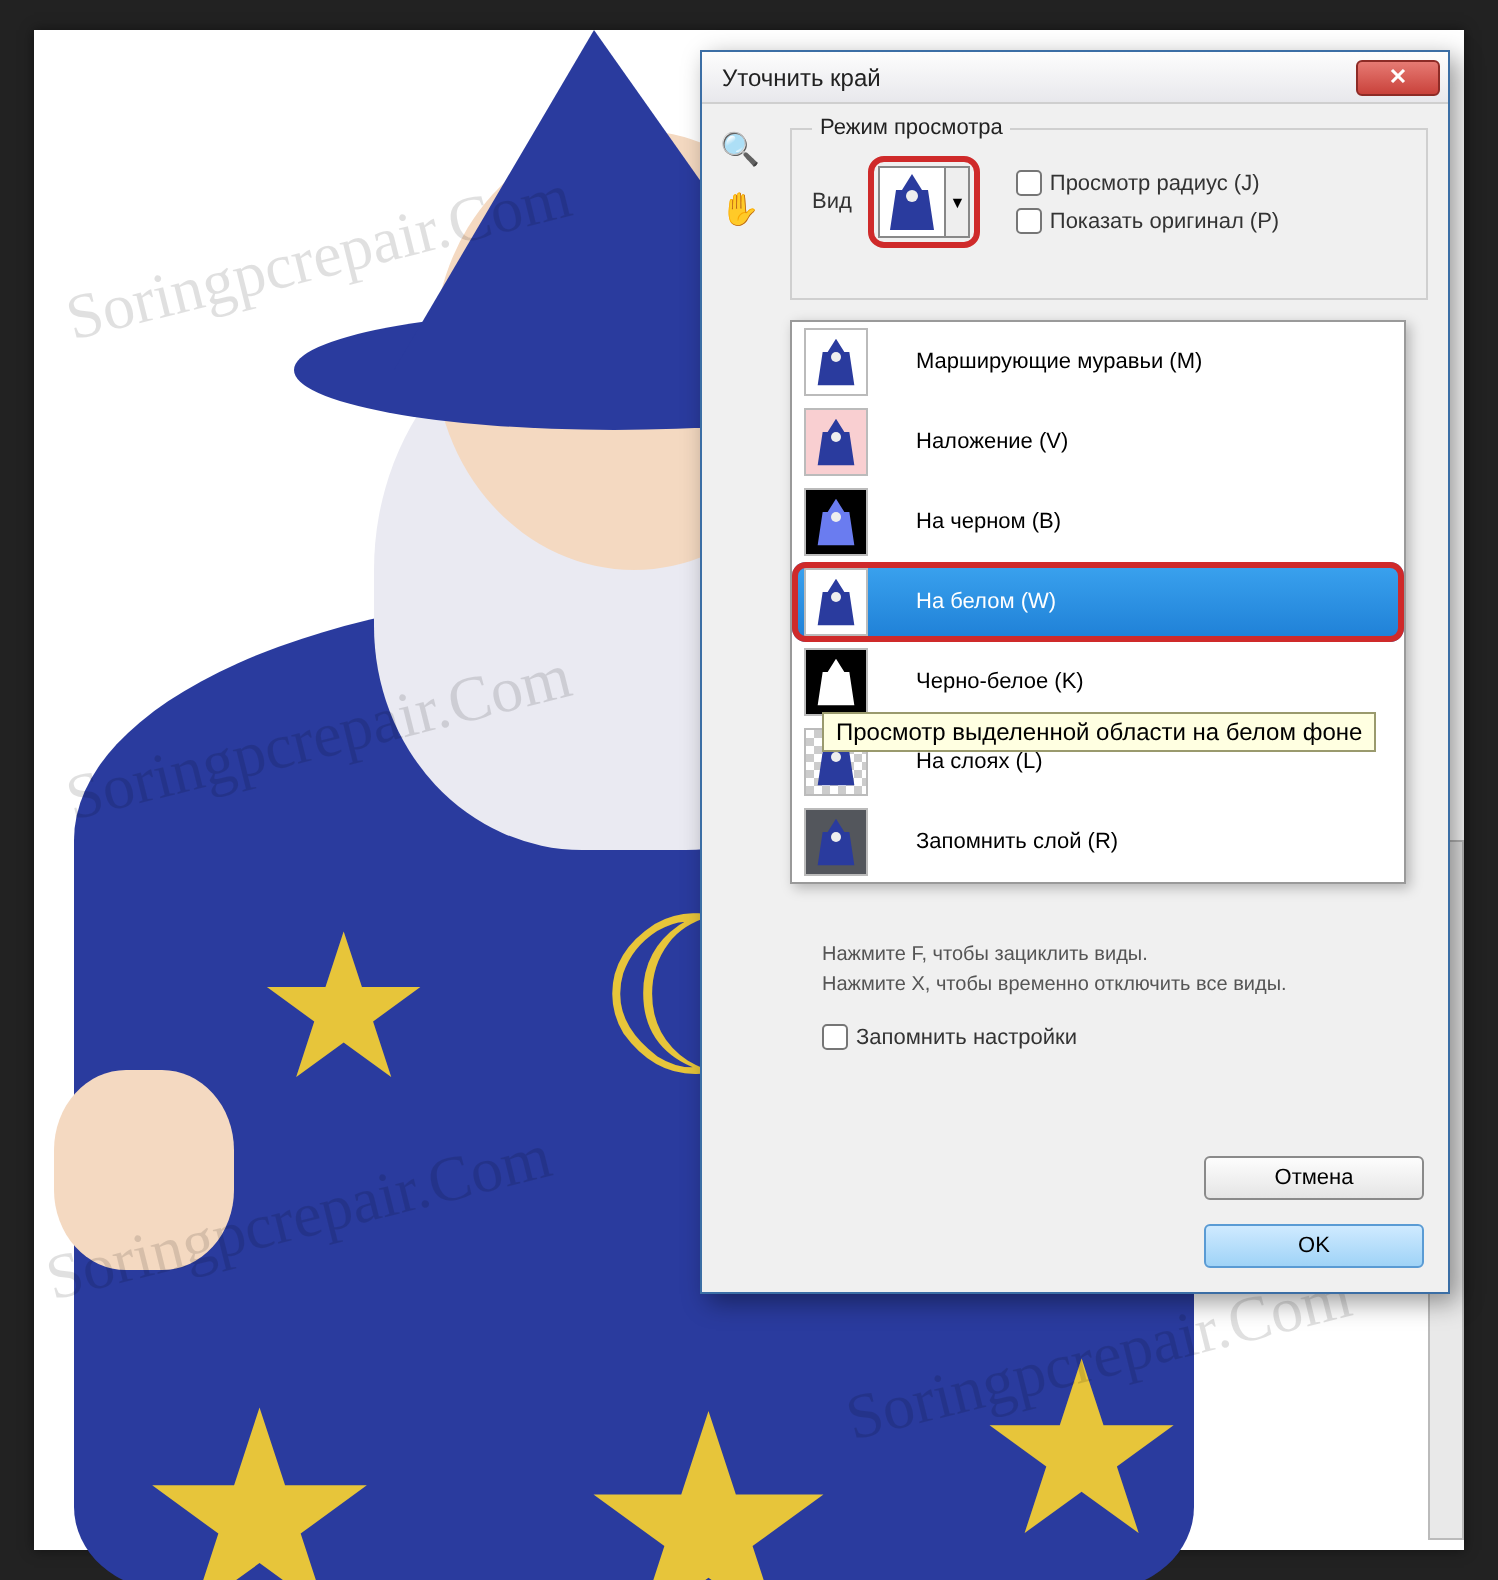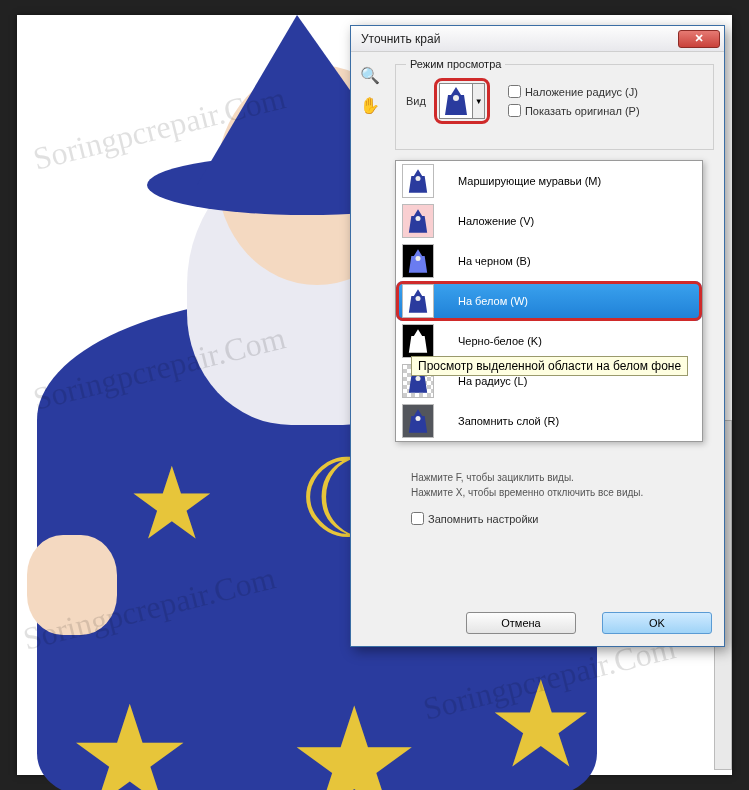--- a/index.html
+++ b/index.html
@@ -247,21 +247,21 @@
 
   .remember {
     position: absolute;
     left: 60px; top: 460px;
     font-size: 11px;
   }
 
   .dlg-buttons {
     position: absolute;
     right: 12px; bottom: 12px;
-    display: flex; gap: 26px;
+    display: flex; gap: 12px; flex-direction: column;
   }
   .btn {
     width: 110px; height: 22px;
     font-size: 11px;
     border: 1px solid #8a8a8a;
     border-radius: 3px;
     cursor: pointer;
     display:flex;align-items:center;justify-content:center;
   }
   .btn-cancel { background: linear-gradient(#fdfdfd,#e5e5e5); }
@@ -325,21 +325,21 @@
                   <path fill="#2a3b9e" d="M12 0 L17 8 L7 8 Z M4 8 h16 l3 20 h-22 Z"></path>
                   <circle cx="12" cy="11" r="3" fill="#eee"></circle>
                 </svg>
             </span>
           </div>
           <div class="vm-dd-arrow">▼</div>
         </div>
         <div class="vm-checks">
           <label class="chk">
             <input type="checkbox" style="">
-            <span>Наложение радиус (J)</span>
+            <span>Просмотр радиус (J)</span>
           </label>
           <label class="chk">
             <input type="checkbox" style="">
             <span>Показать оригинал (P)</span>
           </label>
         </div>
       </div>
     </fieldset>
 
     <div class="vm-list">
@@ -399,21 +399,21 @@
       </div>
       <div class="vm-item">
         <div class="thumb check">
             <span class="mini-wiz">
               <svg viewBox="0 0 24 28">
                 <path fill="#2a3b9e" d="M12 0 L17 8 L7 8 Z M4 8 h16 l3 20 h-22 Z"></path>
                 <circle cx="12" cy="11" r="3" fill="#eee"></circle>
               </svg>
             </span>
           </div>
-        <span>На радиус (L)</span>
+        <span>На слоях (L)</span>
       </div>
       <div class="vm-item">
         <div class="thumb layer">
             <span class="mini-wiz">
               <svg viewBox="0 0 24 28">
                 <path fill="#2a3b9e" d="M12 0 L17 8 L7 8 Z M4 8 h16 l3 20 h-22 Z"></path>
                 <circle cx="12" cy="11" r="3" fill="#eee"></circle>
               </svg>
             </span>
           </div>

